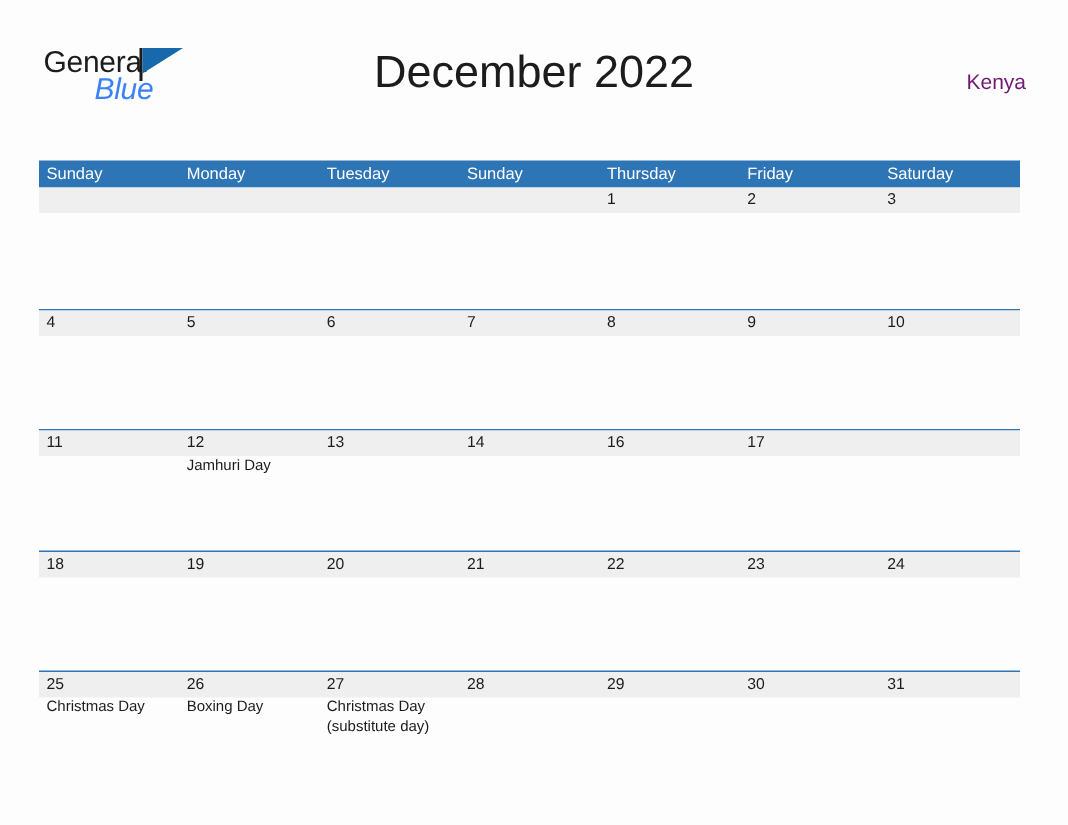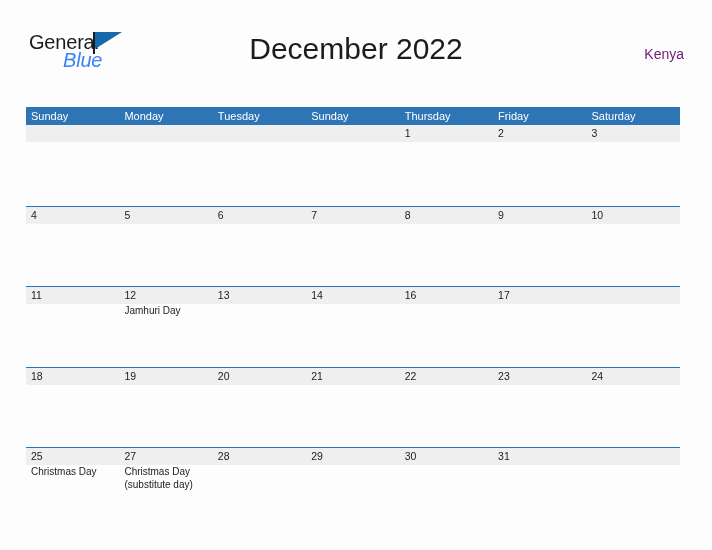--- a/index.html
+++ b/index.html
@@ -328,20 +328,26 @@
         <div class="week-row">
           <div class="week-band"></div>
           <div class="week-cells">
             <div class="day-cell">
               <span class="day-number">25</span>
               <div class="day-events">
                 <span class="day-event">Christmas Day</span>
               </div>
             </div>
             <div class="day-cell">
+              <span class="day-number">26</span>
+              <div class="day-events">
+                <span class="day-event">Boxing Day</span>
+              </div>
+            </div>
+            <div class="day-cell">
               <span class="day-number">27</span>
               <div class="day-events">
                 <span class="day-event">Christmas Day
 (substitute day)</span>
               </div>
             </div>
             <div class="day-cell">
               <span class="day-number">28</span>
             </div>
             <div class="day-cell">

